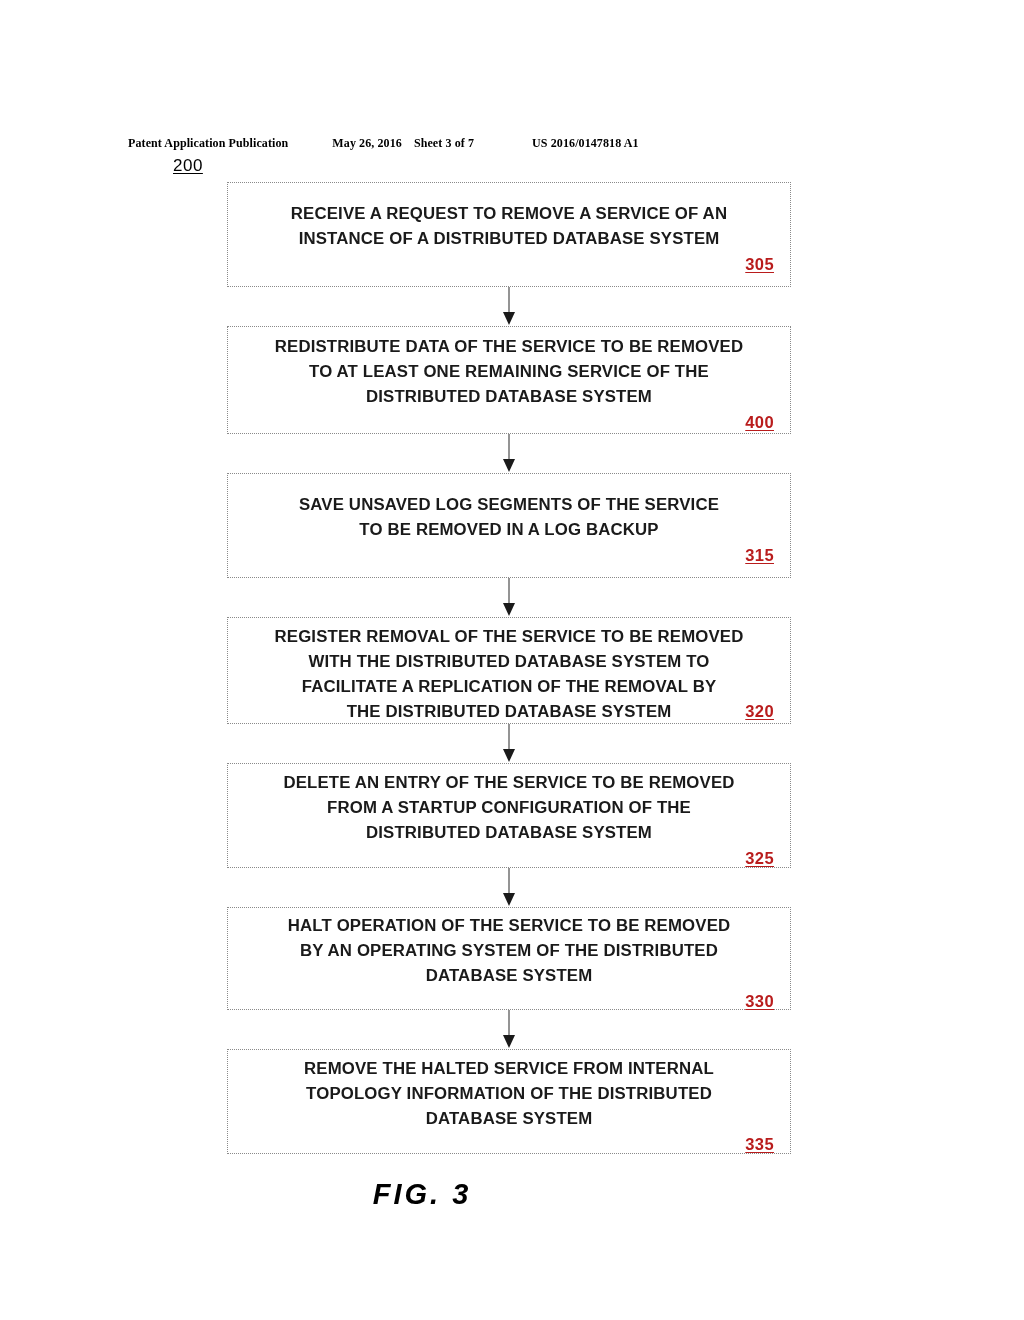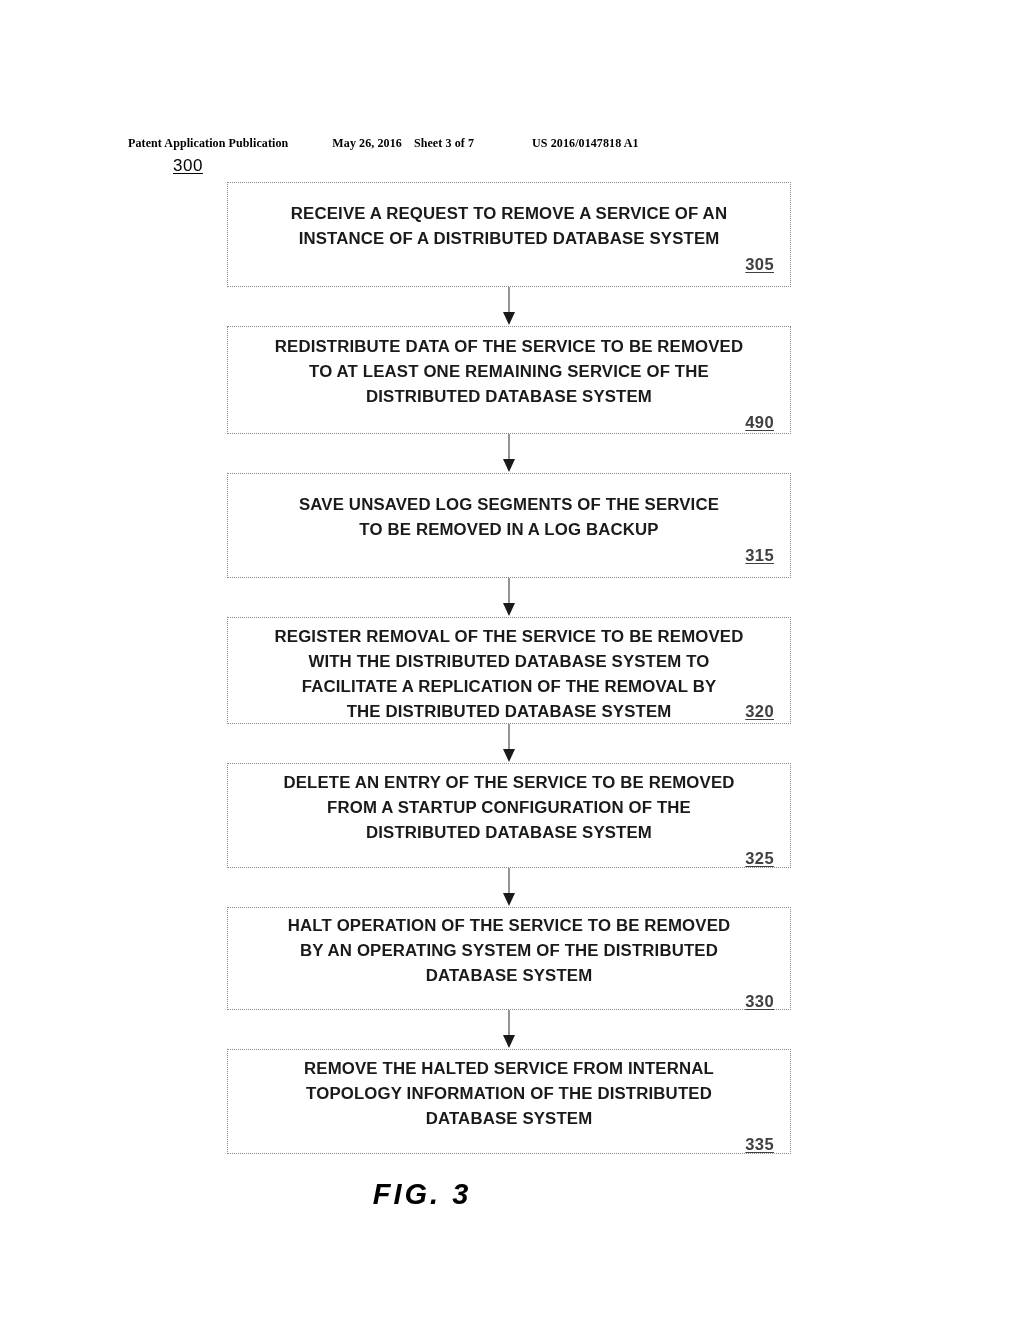--- a/index.html
+++ b/index.html
@@ -77,21 +77,21 @@
     color: #1a1a1a;
     white-space: pre-line;
   }
 
   .step-num {
     align-self: flex-end;
     font-size: 16.5px;
     letter-spacing: 0.4px;
     text-decoration: underline;
     text-underline-offset: 2px;
-    color: #404040;
+    color: #b91c1c;
     margin-top: 4px;
   }
 
   
   .step-box.num-inline {
     padding-bottom: 10px;
   }
   .step-box.num-inline .step-num {
     margin-top: -22px;
   }
@@ -148,40 +148,40 @@
 <body>
 
 <div class="pub-header">
   <span class="hdr-left">Patent Application Publication</span>
   <span class="hdr-mid">
     <span>May 26, 2016</span><span class="sheet">Sheet 3 of 7</span>
   </span>
   <span class="hdr-right">US 2016/0147818 A1</span>
 </div>
 
-<div class="fig-ref-300">300</div>
+<div class="fig-ref-300">200</div>
 
 <div class="flow">
 
   <div class="step-box h105">
     <div class="step-text">RECEIVE A REQUEST TO REMOVE A SERVICE OF AN
 INSTANCE OF A DISTRIBUTED DATABASE SYSTEM</div>
     <div class="step-num">305</div>
   </div>
 
   <div class="connector">
     <div class="shaft"></div>
     <div class="head"></div>
   </div>
 
   <div class="step-box h108">
     <div class="step-text">REDISTRIBUTE DATA OF THE SERVICE TO BE REMOVED
 TO AT LEAST ONE REMAINING SERVICE OF THE
 DISTRIBUTED DATABASE SYSTEM</div>
-    <div class="step-num">490</div>
+    <div class="step-num">400</div>
   </div>
 
   <div class="connector">
     <div class="shaft"></div>
     <div class="head"></div>
   </div>
 
   <div class="step-box h105">
     <div class="step-text">SAVE UNSAVED LOG SEGMENTS OF THE SERVICE
 TO BE REMOVED IN A LOG BACKUP</div>

